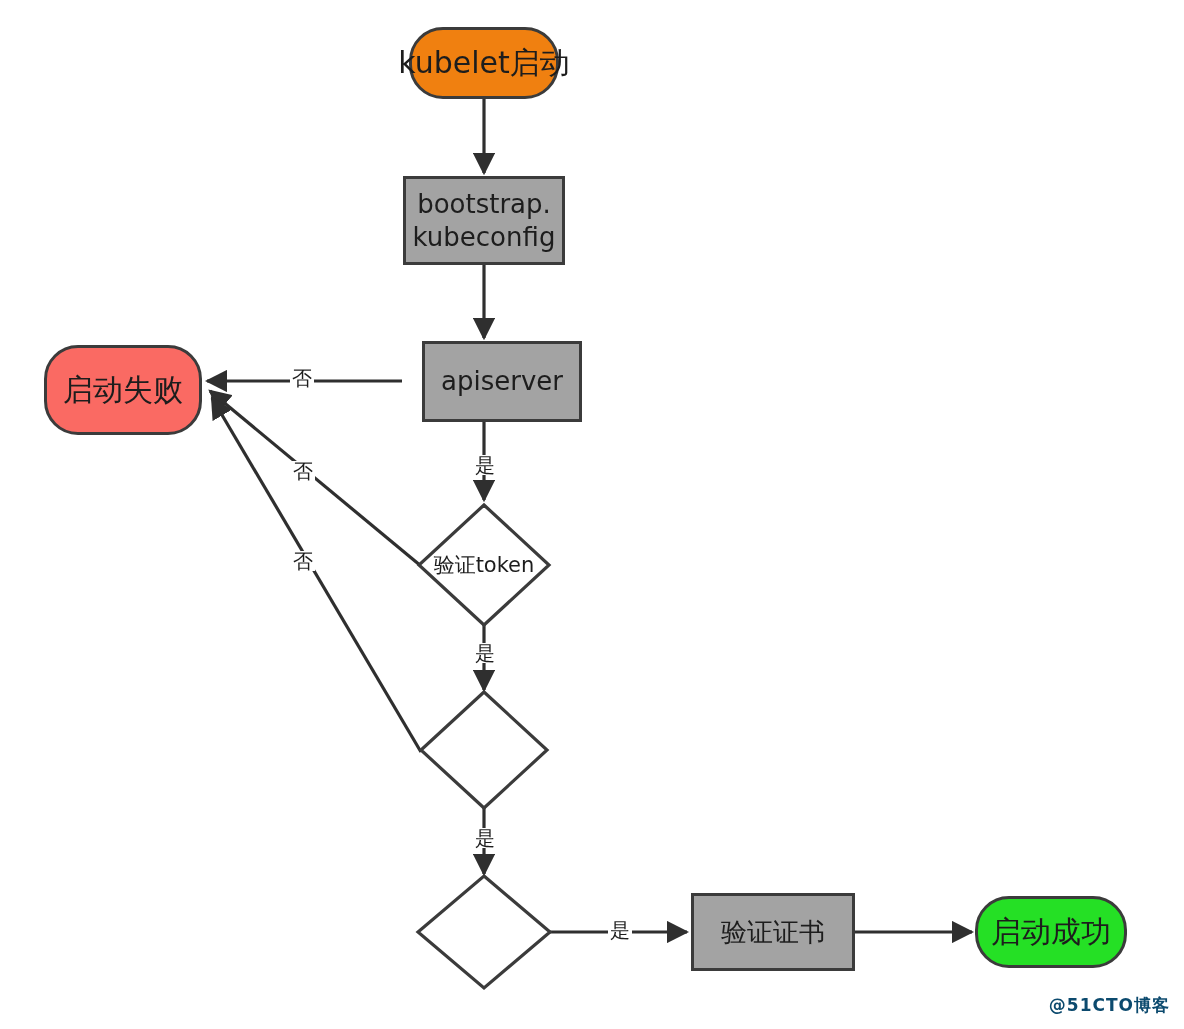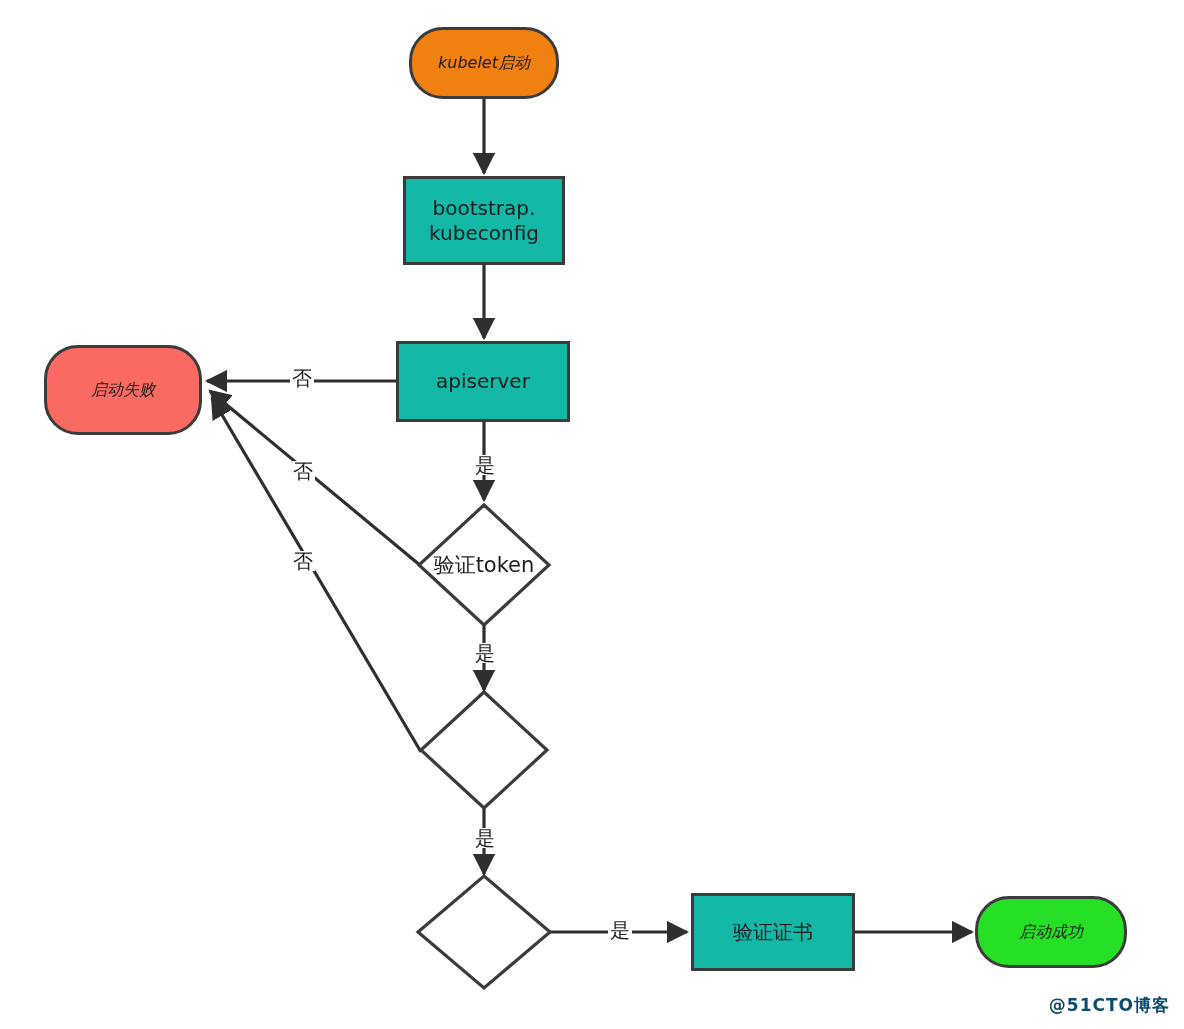--- a/index.html
+++ b/index.html
@@ -31,36 +31,35 @@
     align-items: center;
     justify-content: center;
     text-align: center;
     color: #1d1d1d;
     line-height: 1.25;
     white-space: nowrap;
   }
   .node-terminal {
     border: 3px solid #3b3b3b;
     border-radius: 34px;
-    font-size: 16px;
-    font-style: italic;
+    font-size: 30px;
   }
   .node-start {
     background: #f08010;
   }
   .node-fail {
     background: #fa6a63;
   }
   .node-success {
     background: #25e025;
   }
   .node-process {
-    background: #14b8a6;
+    background: #a3a3a3;
     border: 3px solid #3b3b3b;
-    font-size: 20px;
+    font-size: 26px;
   }
   .node-process .lines {
     display: block;
   }
   .node-decision {
     background: transparent;
     border: none;
     font-size: 21px;
     pointer-events: none;
   }
@@ -134,21 +133,21 @@
     <span>kubelet启动</span>
   </div>
 
   <div class="node node-process" style="left:403px; top:176px; width:162px; height:89px;">
     <span class="lines">
       <span>bootstrap.</span><br>
       <span>kubeconfig</span>
     </span>
   </div>
 
-  <div class="node node-process" style="left:396px; top:341px; width:174px; height:81px;">
+  <div class="node node-process" style="left:422px; top:341px; width:160px; height:81px;">
     <span>apiserver</span>
   </div>
 
   <div class="node node-terminal node-fail" style="left:44px; top:345px; width:158px; height:90px;">
     <span>启动失败</span>
   </div>
 
   <div class="node node-decision" style="left:404px; top:545px; width:160px; height:40px;">
     <span class="dec-label">验证token</span>
   </div>

